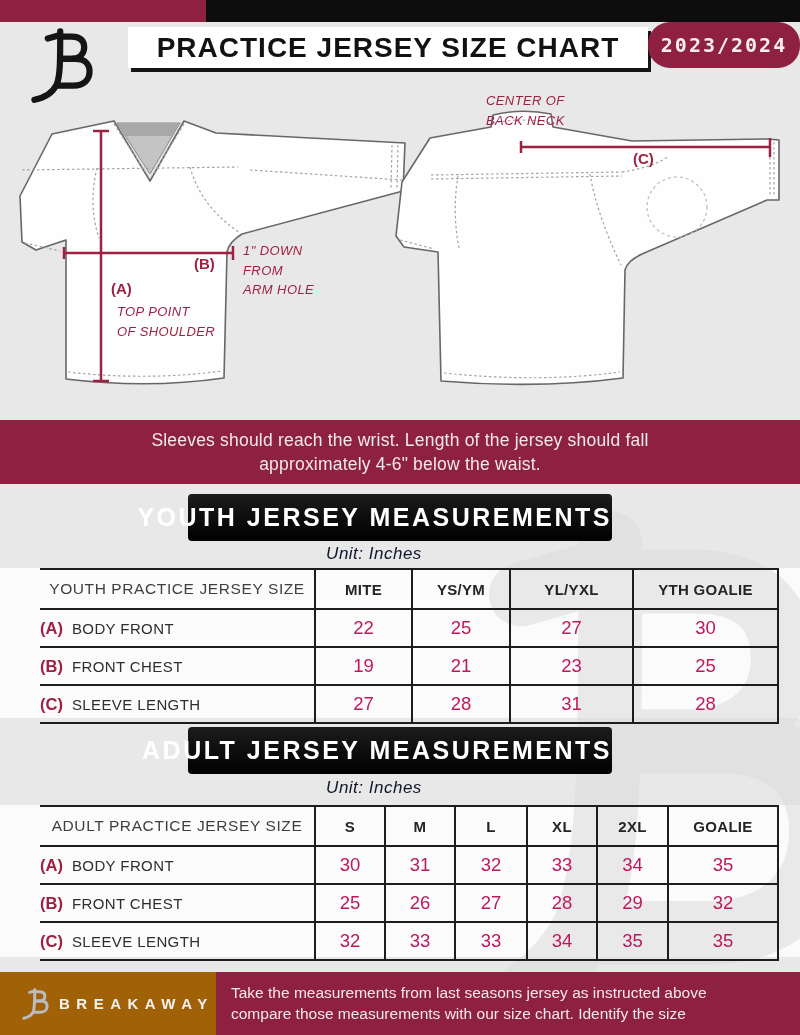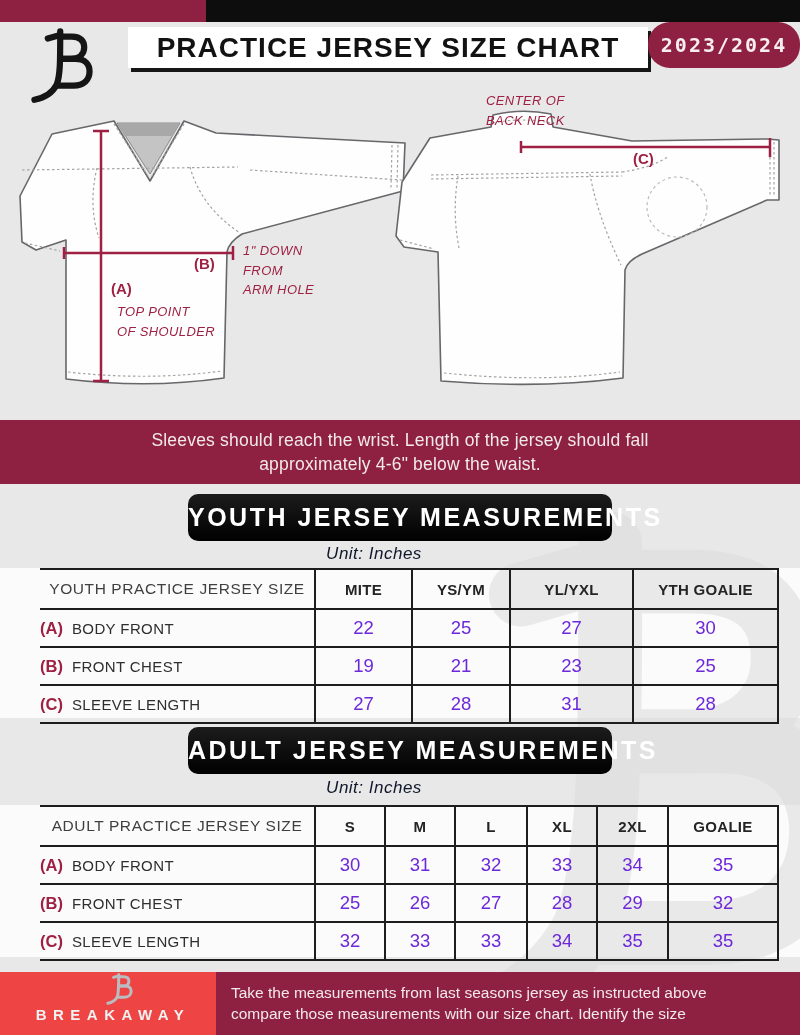--- a/index.html
+++ b/index.html
@@ -49,22 +49,22 @@
   .banner div{color:#f2e9e9;font-size:17.5px;letter-spacing:.2px;}
 
   
   .white-panel{left:0;width:800px;background:#fbfbfb;z-index:1;}
   .panel-youth{top:568px;height:150px;}
   .panel-adult{top:805px;height:152px;}
   .watermark{left:388px;top:505px;z-index:2;opacity:.55;}
 
   
   .black-box{
-    background:linear-gradient(180deg,#1c1c1c,#000);border-radius:10px;z-index:3;
-    display:flex;align-items:center;justify-content:flex-start;
+    background:linear-gradient(180deg,#1c1c1c,#000);border-radius:4px;z-index:3;
+    display:flex;align-items:center;justify-content:flex-end;
   }
   .black-box span{
     color:#fff;font-weight:700;font-size:25px;letter-spacing:2.5px;white-space:nowrap;
   }
   .box-youth{left:188px;top:494px;width:424px;height:47px;}
   .box-adult{left:188px;top:727px;width:424px;height:47px;}
   .unit{
     left:0;width:748px;text-align:center;z-index:3;
     font-style:italic;font-size:17px;color:#0f172a;letter-spacing:.5px;
   }
@@ -85,26 +85,26 @@
   .vcell{border-left:2px solid #1d1d1d;text-align:center;}
   .vlast{border-right:2px solid #1d1d1d;}
   .col-size{font-size:15px;font-weight:700;color:#242424;letter-spacing:.3px;}
   .col-label{
     font-size:15.5px;font-weight:400;color:#3f3f3f;letter-spacing:.6px;
     text-align:center;padding-left:16px;
   }
   .rowlabel{text-align:left;padding-left:17px;white-space:nowrap;}
   .rowlabel .key{color:#9e2043;font-weight:700;font-size:16.5px;margin-right:9px;}
   .rowlabel .lbl{color:#2e2e2e;font-size:15px;font-weight:500;letter-spacing:.4px;}
-  .val{font-size:18.5px;color:#6d28d9;}
+  .val{font-size:18.5px;color:#be185d;}
 
   
   .footer-black{
-    left:0;top:972px;width:216px;height:63px;background:#ef4444;z-index:3;
-    display:flex;align-items:center;flex-direction:column;
+    left:0;top:972px;width:216px;height:63px;background:#a16207;z-index:3;
+    display:flex;align-items:center;
   }
   .footer-black .brand{
     color:#f2f2f2;font-size:15px;font-weight:700;letter-spacing:6.5px;
     margin-left:10px;white-space:nowrap;
   }
   .logo-footer{margin-left:22px;flex:none;}
   .footer-maroon{
     left:216px;top:972px;width:584px;height:63px;background:#8e2042;z-index:3;
     display:flex;flex-direction:column;justify-content:center;gap:1px;padding-left:15px;
     box-sizing:border-box;

